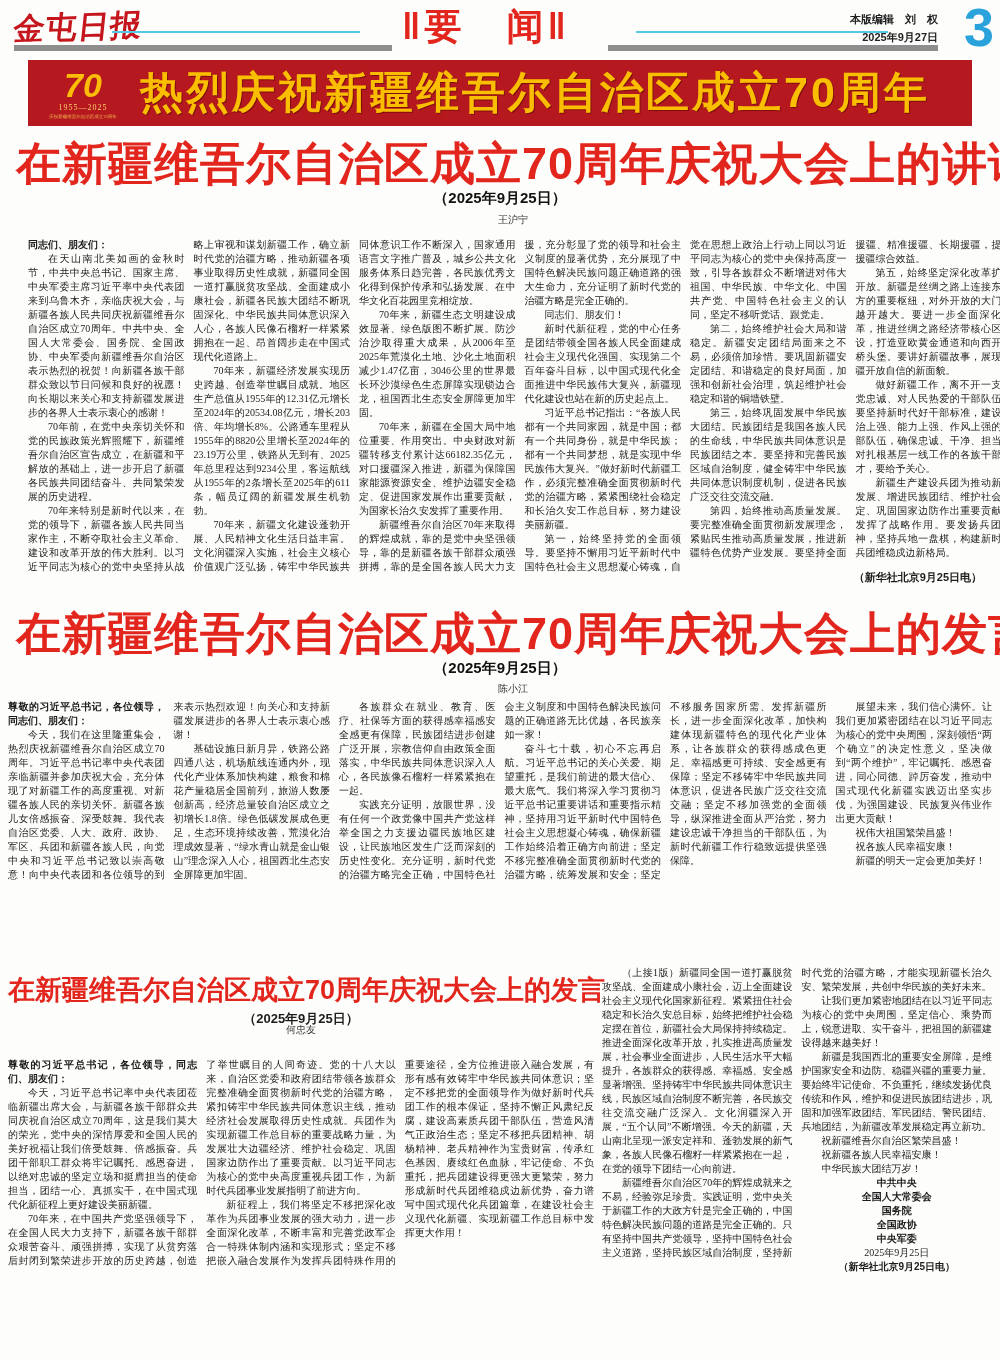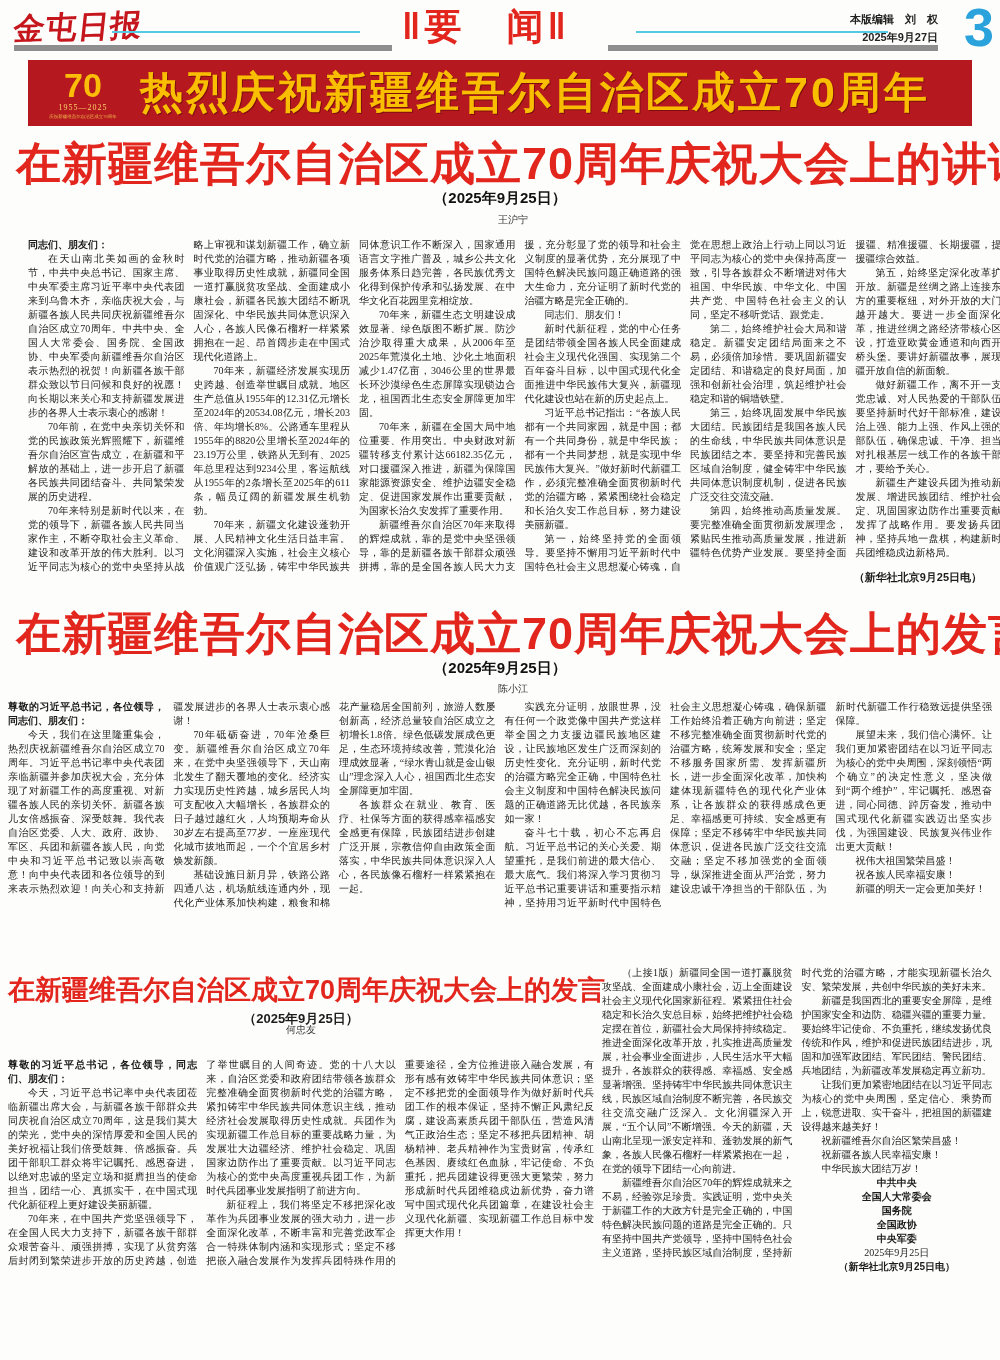--- a/index.html
+++ b/index.html
@@ -31,21 +31,21 @@
     font-family:"Liberation Sans",sans-serif;color:#222;}
   .mh-pagenum{position:absolute;right:6px;top:0px;font-size:54px;line-height:54px;
     font-family:"Liberation Sans",sans-serif;font-weight:bold;color:#2aa3dc;}
   
   .banner{
     position:absolute;left:28px;top:60px;width:944px;height:66px;
     background:#b5191f;display:flex;align-items:center;
   }
   .badge{width:110px;text-align:center;color:#fbbd08;line-height:1;}
   .badge .b-num{font-family:"Liberation Sans",sans-serif;font-size:34px;font-weight:900;
-    display:block;text-align:center;}
+    font-style:italic;display:block;text-align:center;}
   .badge .b-years{display:block;font-size:8px;letter-spacing:1px;margin-top:2px;color:#fcd36a;}
   .badge .b-cap{display:block;font-size:5px;color:#f0b24a;margin-top:2px;transform:scale(.9);}
   .banner-title{
     flex:1;text-align:center;font-family:"Liberation Sans","DejaVu Sans",sans-serif;
     font-size:43px;font-weight:900;color:#f9be00;letter-spacing:3px;white-space:nowrap;
     text-shadow:1px 1px 0 #7d0d10;
   }
   
   .headline{
     position:absolute;left:16px;width:1000px;text-align:left;
@@ -136,21 +136,20 @@
       <p class="">新疆生产建设兵团为推动新疆发展、增进民族团结、维护社会稳定、巩固国家边防作出重要贡献、发挥了战略作用。要发扬兵团精神，坚持兵地一盘棋，构建新时代兵团维稳戍边新格局。</p>
   </div>
   <div class="attr-1">（新华社北京9月25日电）</div>
 
   <div class="headline hl-2">在新疆维吾尔自治区成立70周年庆祝大会上的发言</div>
   <div class="dateline dl-2">（2025年9月25日）</div>
   <div class="byline bl-2">陈小江</div>
   <div class="body-cols b2">
     <p class="greeting">尊敬的习近平总书记，各位领导，同志们、朋友们：</p>
     <p class="">今天，我们在这里隆重集会，热烈庆祝新疆维吾尔自治区成立70周年。习近平总书记率中央代表团亲临新疆并参加庆祝大会，充分体现了对新疆工作的高度重视、对新疆各族人民的亲切关怀。新疆各族儿女倍感振奋、深受鼓舞。我代表自治区党委、人大、政府、政协、军区、兵团和新疆各族人民，向党中央和习近平总书记致以崇高敬意！向中央代表团和各位领导的到来表示热烈欢迎！向关心和支持新疆发展进步的各界人士表示衷心感谢！</p>
-      <p class="">70年砥砺奋进，70年沧桑巨变。新疆维吾尔自治区成立70年来，在党中央坚强领导下，天山南北发生了翻天覆地的变化。经济实力实现历史性跨越，城乡居民人均可支配收入大幅增长，各族群众的日子越过越红火，人均预期寿命从30岁左右提高至77岁。一座座现代化城市拔地而起，一个个宜居乡村焕发新颜。</p>
       <p class="">基础设施日新月异，铁路公路四通八达，机场航线连通内外，现代化产业体系加快构建，粮食和棉花产量稳居全国前列，旅游人数屡创新高，经济总量较自治区成立之初增长1.8倍。绿色低碳发展成色更足，生态环境持续改善，荒漠化治理成效显著，“绿水青山就是金山银山”理念深入人心，祖国西北生态安全屏障更加牢固。</p>
       <p class="">各族群众在就业、教育、医疗、社保等方面的获得感幸福感安全感更有保障，民族团结进步创建广泛开展，宗教信仰自由政策全面落实，中华民族共同体意识深入人心，各民族像石榴籽一样紧紧抱在一起。</p>
       <p class="">实践充分证明，放眼世界，没有任何一个政党像中国共产党这样举全国之力支援边疆民族地区建设，让民族地区发生广泛而深刻的历史性变化。充分证明，新时代党的治疆方略完全正确，中国特色社会主义制度和中国特色解决民族问题的正确道路无比优越，各民族亲如一家！</p>
       <p class="">奋斗七十载，初心不忘再启航。习近平总书记的关心关爱、期望重托，是我们前进的最大信心、最大底气。我们将深入学习贯彻习近平总书记重要讲话和重要指示精神，坚持用习近平新时代中国特色社会主义思想凝心铸魂，确保新疆工作始终沿着正确方向前进；坚定不移完整准确全面贯彻新时代党的治疆方略，统筹发展和安全；坚定不移服务国家所需、发挥新疆所长，进一步全面深化改革，加快构建体现新疆特色的现代化产业体系，让各族群众的获得感成色更足、幸福感更可持续、安全感更有保障；坚定不移铸牢中华民族共同体意识，促进各民族广泛交往交流交融；坚定不移加强党的全面领导，纵深推进全面从严治党，努力建设忠诚干净担当的干部队伍，为新时代新疆工作行稳致远提供坚强保障。</p>
       <p class="">展望未来，我们信心满怀。让我们更加紧密团结在以习近平同志为核心的党中央周围，深刻领悟“两个确立”的决定性意义，坚决做到“两个维护”，牢记嘱托、感恩奋进，同心同德、踔厉奋发，推动中国式现代化新疆实践迈出坚实步伐，为强国建设、民族复兴伟业作出更大贡献！</p>
       <p class="">祝伟大祖国繁荣昌盛！</p>
       <p class="">祝各族人民幸福安康！</p>
       <p class="">新疆的明天一定会更加美好！</p>
   </div>
 
@@ -160,22 +159,22 @@
   <div class="body-cols b3">
     <p class="greeting">尊敬的习近平总书记，各位领导，同志们、朋友们：</p>
     <p class="">今天，习近平总书记率中央代表团莅临新疆出席大会，与新疆各族干部群众共同庆祝自治区成立70周年，这是我们莫大的荣光，党中央的深情厚爱和全国人民的美好祝福让我们倍受鼓舞、倍感振奋。兵团干部职工群众将牢记嘱托、感恩奋进，以绝对忠诚的坚定立场和挺膺担当的使命担当，团结一心、真抓实干，在中国式现代化新征程上更好建设美丽新疆。</p>
       <p class="">70年来，在中国共产党坚强领导下，在全国人民大力支持下，新疆各族干部群众艰苦奋斗、顽强拼搏，实现了从贫穷落后封闭到繁荣进步开放的历史跨越，创造了举世瞩目的人间奇迹。党的十八大以来，自治区党委和政府团结带领各族群众完整准确全面贯彻新时代党的治疆方略，紧扣铸牢中华民族共同体意识主线，推动经济社会发展取得历史性成就。兵团作为实现新疆工作总目标的重要战略力量，为发展壮大边疆经济、维护社会稳定、巩固国家边防作出了重要贡献。以习近平同志为核心的党中央高度重视兵团工作，为新时代兵团事业发展指明了前进方向。</p>
       <p class="">新征程上，我们将坚定不移把深化改革作为兵团事业发展的强大动力，进一步全面深化改革，不断丰富和完善党政军企合一特殊体制内涵和实现形式；坚定不移把嵌入融合发展作为发挥兵团特殊作用的重要途径，全方位推进嵌入融合发展，有形有感有效铸牢中华民族共同体意识；坚定不移把党的全面领导作为做好新时代兵团工作的根本保证，坚持不懈正风肃纪反腐，建设高素质兵团干部队伍，营造风清气正政治生态；坚定不移把兵团精神、胡杨精神、老兵精神作为宝贵财富，传承红色基因、赓续红色血脉，牢记使命、不负重托，把兵团建设得更强大更繁荣，努力形成新时代兵团维稳戍边新优势，奋力谱写中国式现代化兵团篇章，在建设社会主义现代化新疆、实现新疆工作总目标中发挥更大作用！</p>
   </div>
 
   <div class="body-cols bc">
     <p class="">（上接1版）新疆同全国一道打赢脱贫攻坚战、全面建成小康社会，迈上全面建设社会主义现代化国家新征程。紧紧扭住社会稳定和长治久安总目标，始终把维护社会稳定摆在首位，新疆社会大局保持持续稳定。推进全面深化改革开放，扎实推进高质量发展，社会事业全面进步，人民生活水平大幅提升，各族群众的获得感、幸福感、安全感显著增强。坚持铸牢中华民族共同体意识主线，民族区域自治制度不断完善，各民族交往交流交融广泛深入。文化润疆深入开展，“五个认同”不断增强。今天的新疆，天山南北呈现一派安定祥和、蓬勃发展的新气象，各族人民像石榴籽一样紧紧抱在一起，在党的领导下团结一心向前进。</p>
       <p class="">新疆维吾尔自治区70年的辉煌成就来之不易，经验弥足珍贵。实践证明，党中央关于新疆工作的大政方针是完全正确的，中国特色解决民族问题的道路是完全正确的。只有坚持中国共产党领导，坚持中国特色社会主义道路，坚持民族区域自治制度，坚持新时代党的治疆方略，才能实现新疆长治久安、繁荣发展，共创中华民族的美好未来。</p>
+      <p class="">让我们更加紧密地团结在以习近平同志为核心的党中央周围，坚定信心、乘势而上，锐意进取、实干奋斗，把祖国的新疆建设得越来越美好！</p>
       <p class="">新疆是我国西北的重要安全屏障，是维护国家安全和边防、稳疆兴疆的重要力量。要始终牢记使命、不负重托，继续发扬优良传统和作风，维护和促进民族团结进步，巩固和加强军政团结、军民团结、警民团结、兵地团结，为新疆改革发展稳定再立新功。</p>
-      <p class="">让我们更加紧密地团结在以习近平同志为核心的党中央周围，坚定信心、乘势而上，锐意进取、实干奋斗，把祖国的新疆建设得越来越美好！</p>
       <p class="">祝新疆维吾尔自治区繁荣昌盛！</p>
       <p class="">祝新疆各族人民幸福安康！</p>
       <p class="">中华民族大团结万岁！</p>
     <p class="sig">中共中央</p>
       <p class="sig">全国人大常委会</p>
       <p class="sig">国务院</p>
       <p class="sig">全国政协</p>
       <p class="sig">中央军委</p>
     <p class="sig-date">2025年9月25日</p>
     <p class="sig-attr">（新华社北京9月25日电）</p>

